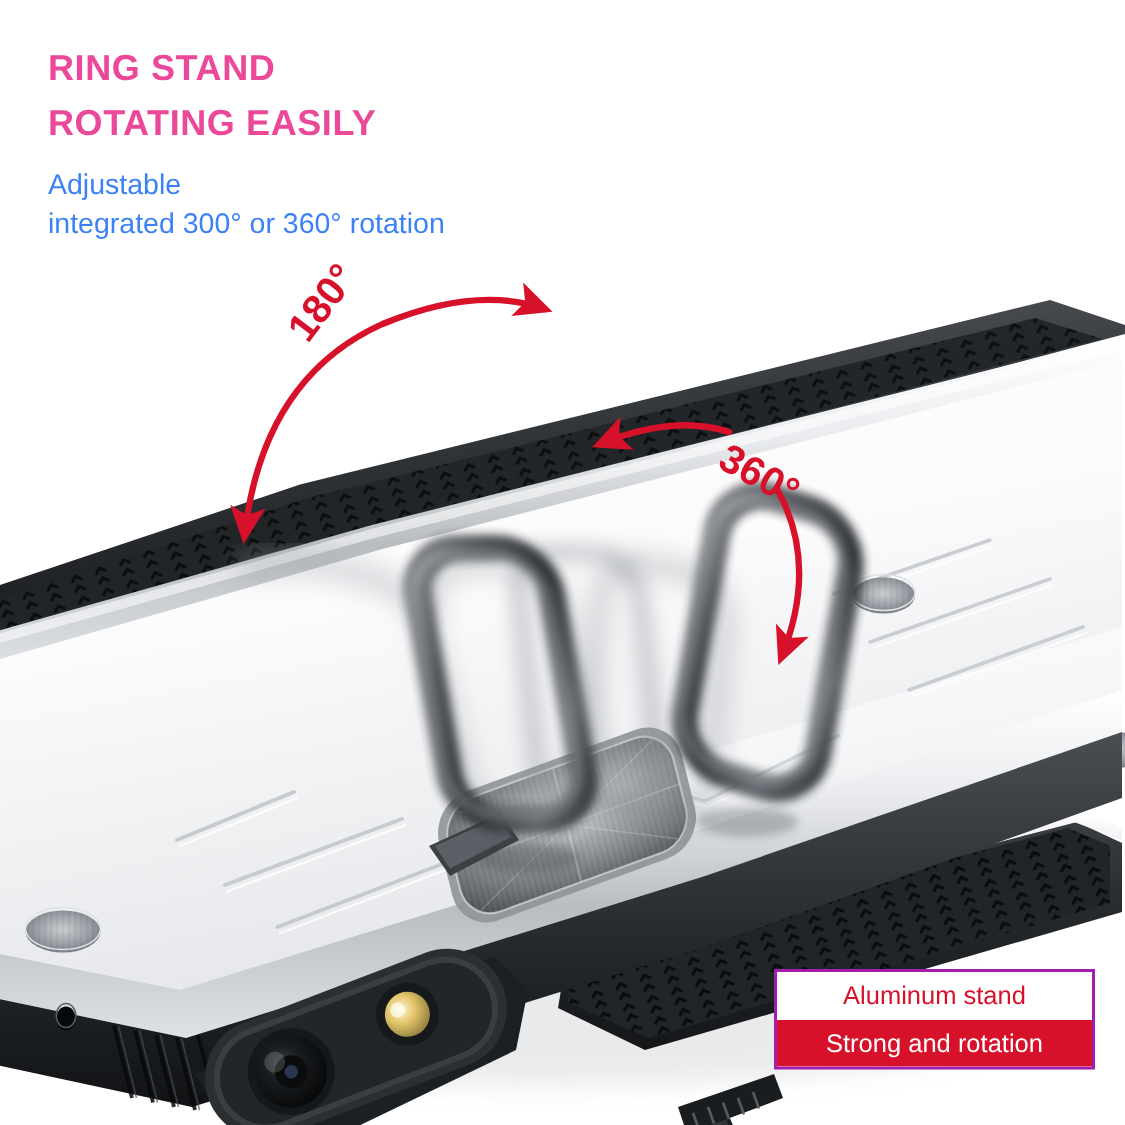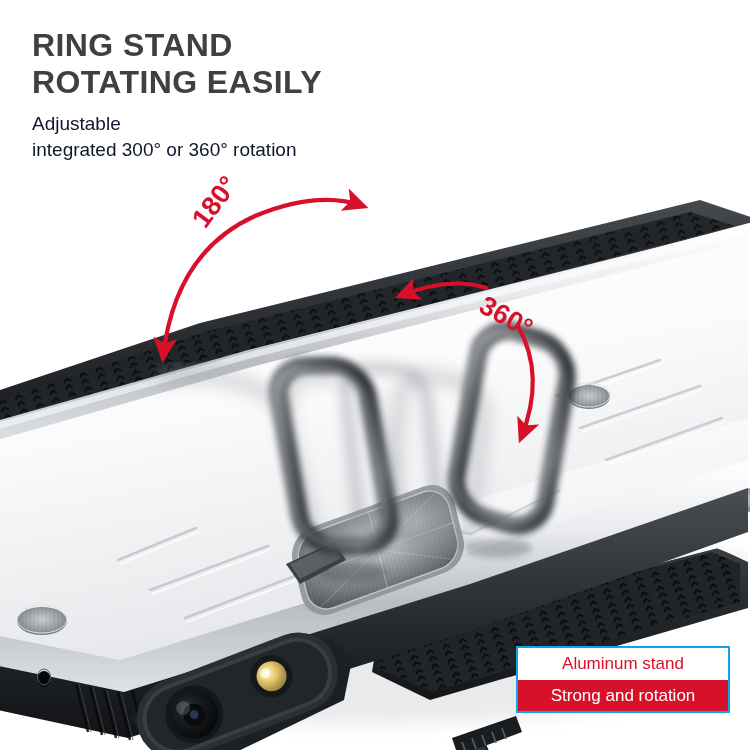--- a/index.html
+++ b/index.html
@@ -2,36 +2,36 @@
 <html><head>
 <meta charset="utf-8">
 <style>
   html,body{margin:0;padding:0;background:#fff;}
   body{width:750px;height:750px;overflow:hidden;
        font-family:"Liberation Sans","DejaVu Sans",sans-serif;}
   #stage{position:relative;width:750px;height:750px;background:#ffffff;overflow:hidden;}
 
   
   .headline{position:absolute;left:32px;top:27px;width:560px;}
-  .h-line{font-size:32px;font-weight:bold;color:#404040;letter-spacing:.4px;line-height:37px;}
+  .h-line{font-size:24px;font-weight:bold;color:#ec4899;letter-spacing:.4px;line-height:37px;}
   .sub{margin-top:10px;}
-  .s-line{font-size:19px;font-weight:normal;color:#0f172a;line-height:26px;}
+  .s-line{font-size:19px;font-weight:normal;color:#3b82f6;line-height:26px;}
 
   
   #photo{position:absolute;left:0;top:160px;width:750px;height:590px;}
 
   
   .ann{position:absolute;color:#d8112b;font-weight:bold;pointer-events:none;}
   #ann180{left:186px;top:215px;font-size:27px;transform:rotate(-53deg);transform-origin:0 0;}
   #ann360{left:489px;top:290px;font-size:27px;transform:rotate(29deg);transform-origin:0 0;}
   #arcs{position:absolute;left:0;top:0;width:750px;height:750px;}
 
   
   #badge{position:absolute;left:516px;top:646px;width:214px;height:67px;
-         border:2px solid #0ea5e9;box-sizing:border-box;background:#fff;overflow:hidden;}
+         border:2px solid #a21caf;box-sizing:border-box;background:#fff;overflow:hidden;}
   .badge-row{height:31.5px;display:flex;align-items:center;justify-content:center;
              font-size:17px;line-height:1;white-space:nowrap;}
   #badge-top{background:#ffffff;color:#d8112b;}
   #badge-bottom{background:#d8112b;color:#ffffff;}
 </style>
 </head>
 <body>
 
 <div id="stage">
 

